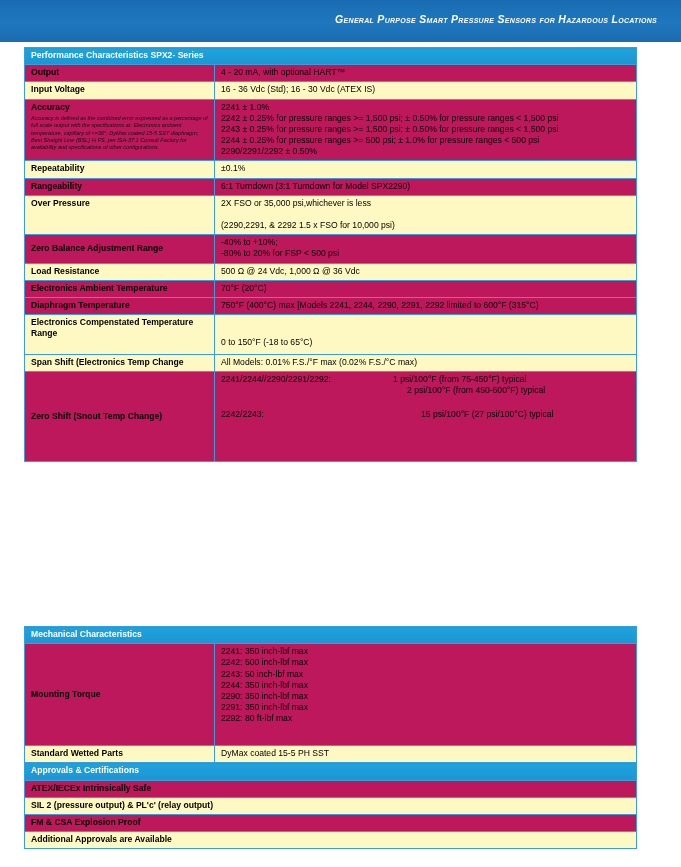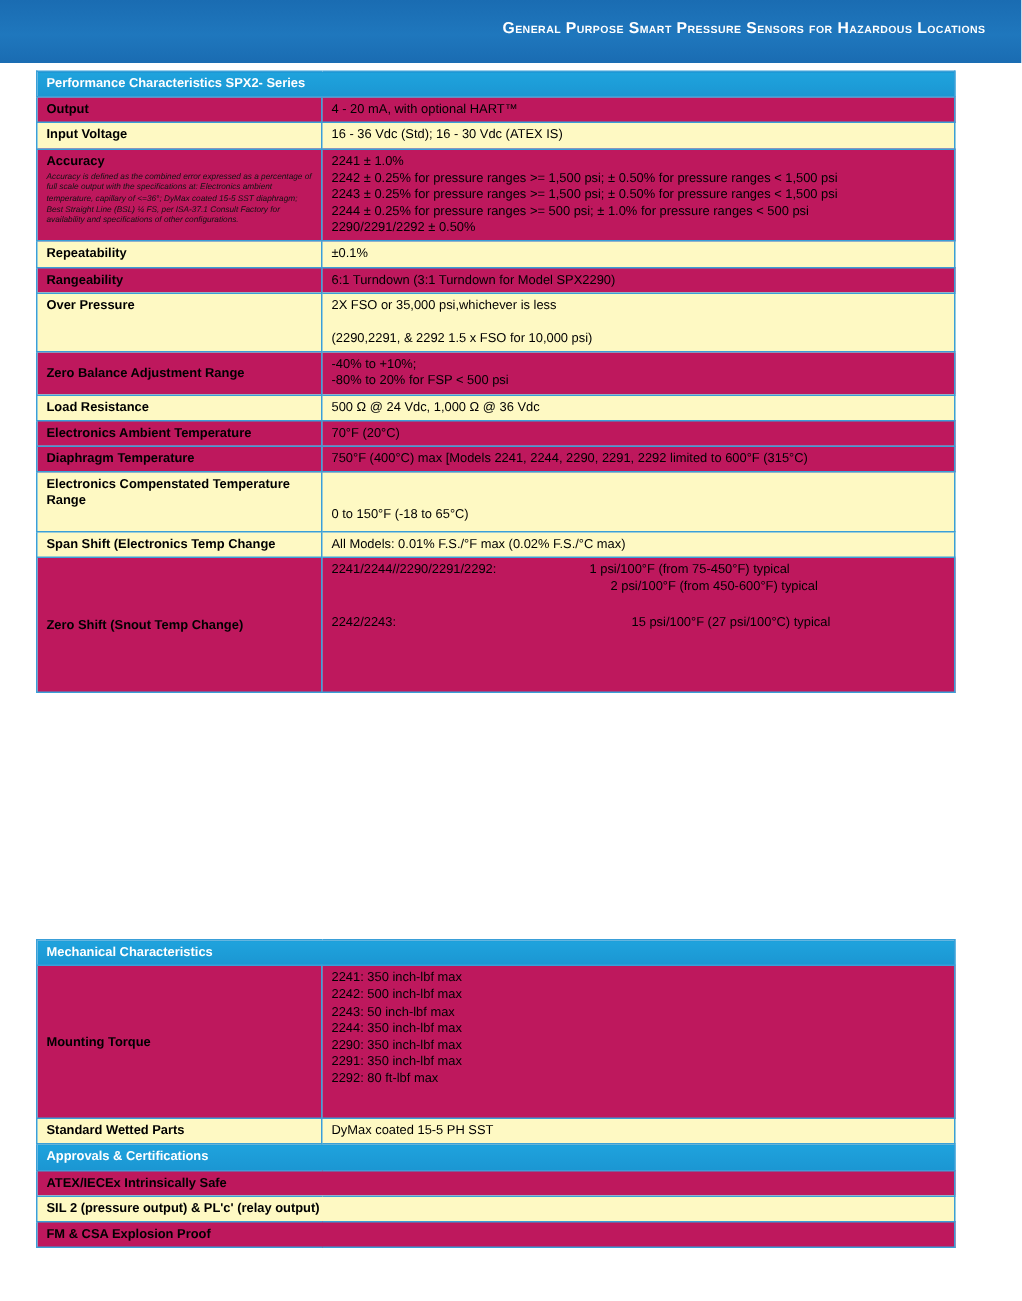--- a/index.html
+++ b/index.html
@@ -29,20 +29,21 @@
     background: #1b6fb5;
     background: linear-gradient(to bottom, #1a6cb2 0%, #1f77bd 55%, #1a6cb2 100%);
   }
   .header-title {
     position: absolute;
     right: 24px;
     top: 13px;
     color: #ffffff;
     font-size: 10.5px;
     font-variant: small-caps;
+    font-style: italic;
     font-weight: bold;
     letter-spacing: 0.3px;
     white-space: nowrap;
   }
   table.spec {
     position: absolute;
     border-collapse: collapse;
     table-layout: fixed;
     background: #ffffff;
   }
@@ -268,16 +269,19 @@
 
       <tr class="plain approval">
         <td colspan="2">ATEX/IECEx Intrinsically Safe</td>
       </tr>
       <tr class="shade approval">
         <td colspan="2">SIL 2 (pressure output) &amp; PL'c' (relay output)</td>
       </tr>
       <tr class="plain approval">
         <td colspan="2">FM &amp; CSA Explosion Proof</td>
       </tr>
+      <tr class="shade approval">
+        <td colspan="2">Additional Approvals are Available</td>
+      </tr>
     </tbody>
   </table>
 
 </div>
 
 </body></html>

